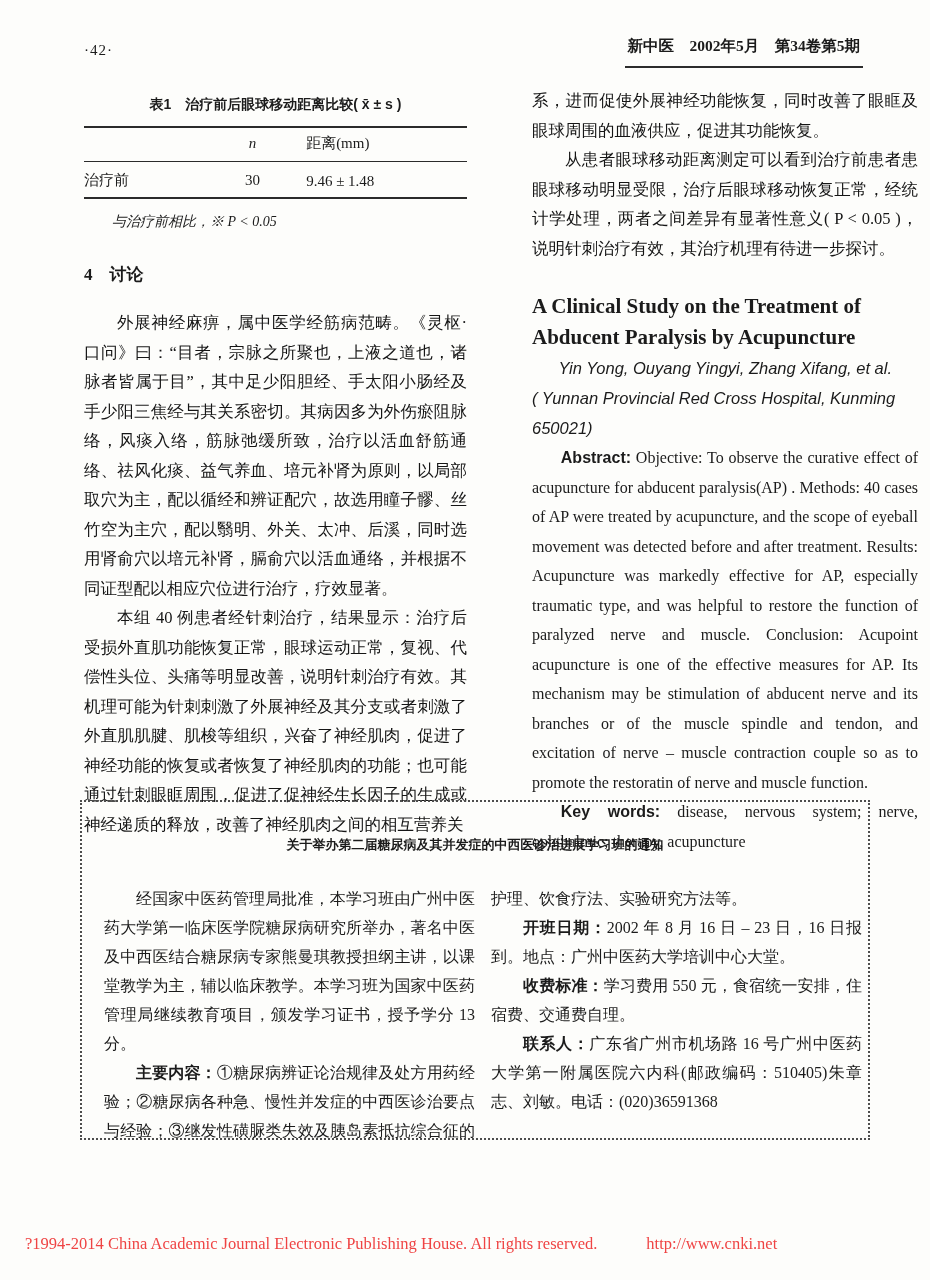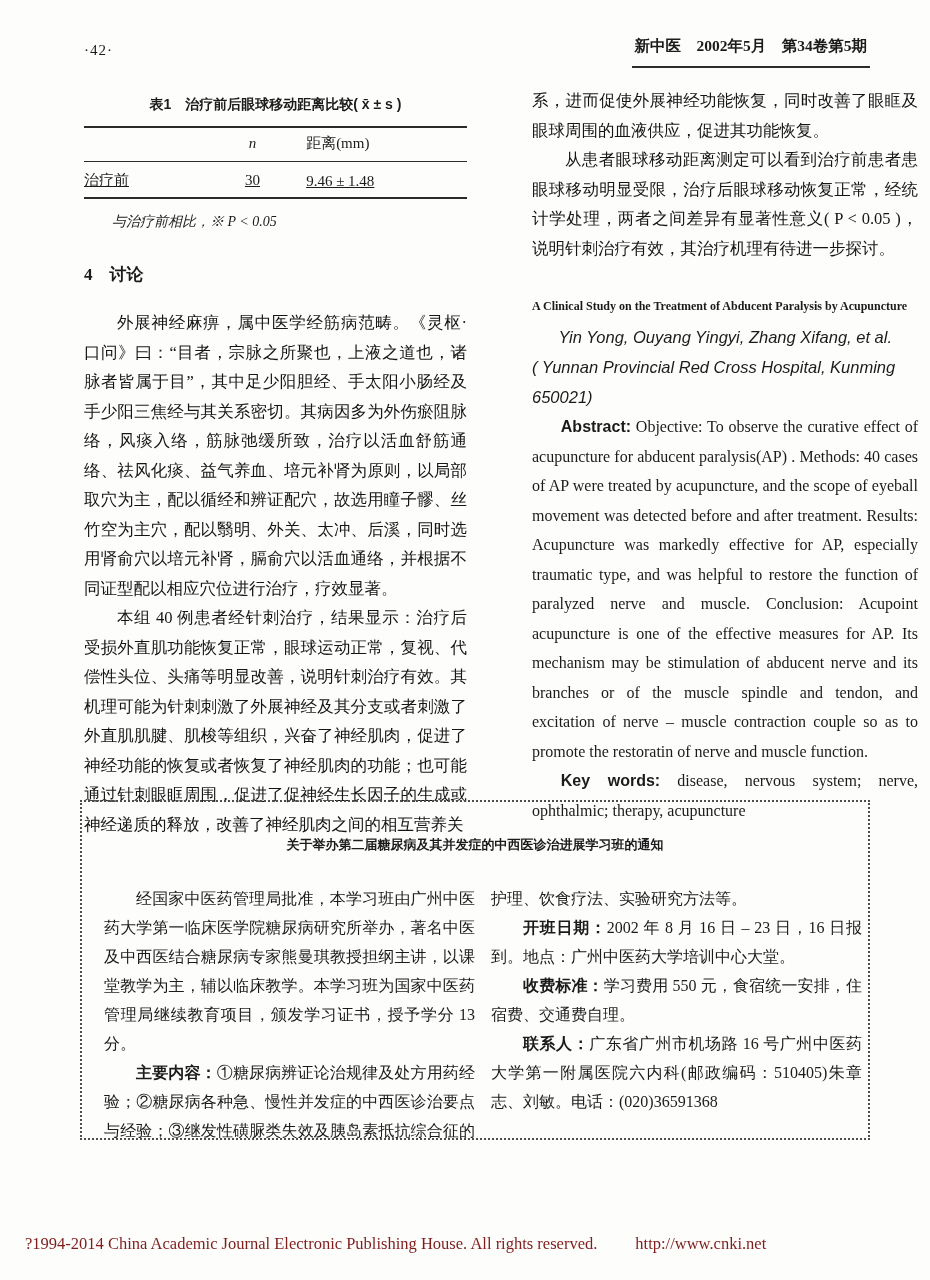--- a/index.html
+++ b/index.html
@@ -4,71 +4,71 @@
 <style>
   * { margin:0; padding:0; box-sizing:border-box; }
   html,body { width:930px; height:1280px; }
   body {
     background:#fdfdfb;
     color:#1b1b1b;
     font-family:"Liberation Serif","DejaVu Serif",serif;
     position:relative;
     overflow:hidden;
   }
-  .header { position:absolute; top:36px; left:84px; right:60px;
+  .header { position:absolute; top:36px; left:84px; right:67px;
             display:flex; justify-content:space-between; align-items:flex-start; }
   .page-num { font-size:15px; letter-spacing:1px; padding-top:6px; }
   .journal-info { font-size:15.5px; font-weight:600;
                   border-bottom:2px solid #2c2c2c; padding:0 3px 9px 3px;text-align:right; }
 
   .columns { position:absolute; top:86px; left:84px; right:60px; display:flex; gap:17px; }
   .col-left  { width:383px; flex:none; }
   .col-right { width:386px; flex:none;margin-left:48px; }
 
   .tbl-caption { text-align:center; font-family:"Liberation Sans","DejaVu Sans",sans-serif;
                  font-weight:bold; font-size:14px; margin:10px 0 12px; }
   table.t1 { width:100%; border-collapse:collapse; font-size:15px;
              border-top:2px solid #2b2b2b; border-bottom:2px solid #2b2b2b; }
   table.t1 th { font-weight:normal; border-bottom:1px solid #2b2b2b; padding:6px 0 8px; }
-  table.t1 td { padding:9px 0 7px;text-decoration:underline; }
+  table.t1 td { padding:9px 0 7px; }
   .c1 { width:30%; text-align:left; }
   .c2 { width:28%; text-align:center; }
   .c3 { width:42%; text-align:left; }
   .it { font-style:italic; }
   table.t1 sup { font-size:10px; }
   .tbl-note { font-size:14px; font-style:italic; margin:14px 0 0 28px; }
 
   .disc-heading { font-family:Liberation Serif, serif;
                   font-weight:bold; font-size:17px; margin:32px 0 22px; }
   p.cn { font-size:16.5px; line-height:29.5px; text-align:justify;
          text-indent:2em; color:#151515; }
   p.cn.noindent { text-indent:0; }
 
   .english { margin-top:28px; }
-  .en-title { font-weight:bold; font-size:12px; line-height:31px; text-align:left; }
+  .en-title { font-weight:bold; font-size:21px; line-height:31px; text-align:left; }
   .en-authors { font-family:"Liberation Sans","DejaVu Sans",sans-serif; font-style:italic;
                 font-size:16.5px; line-height:30px; text-indent:1.6em; }
   .en-affil { font-family:"Liberation Sans","DejaVu Sans",sans-serif; font-style:italic;
               font-size:16.5px; line-height:30px; }
   .en-body { font-size:16px; line-height:29.5px; text-align:justify; text-indent:1.8em; }
   .en-label { font-family:"Liberation Sans","DejaVu Sans",sans-serif; font-weight:bold; }
 
   .notice { position:absolute; top:800px; left:80px; right:60px; height:340px;
             border:2px dotted #4d4d4d; padding:28px 22px 0; overflow:hidden; }
   .notice-title { text-align:center; font-family:"Liberation Sans","DejaVu Sans",sans-serif;
                   font-weight:bold; font-size:13px; margin:6px 0 30px; }
   .notice-cols { display:flex; gap:16px; }
   .notice-col { width:50%; flex:none; }
   .notice-col p { font-size:16px; line-height:29px; text-align:justify;
                   text-indent:2em; }
   .notice-col p.noindent { text-indent:0; }
   .n-label { font-family:"Liberation Sans","DejaVu Sans",sans-serif; font-weight:bold; }
 
   .footer { position:absolute; left:25px; bottom:26px; right:25px;
-            color:#7f1d1d; font-size:16.5px; display:flex; gap:38px; white-space:nowrap; }
+            color:#ef4444; font-size:16.5px; display:flex; gap:49px; white-space:nowrap; }
 </style>
 </head>
 <body>
 
 <div class="header">
   <span class="page-num">·42·</span>
   <span class="journal-info">新中医　2002年5月　第34卷第5期</span>
 </div>
 
 <div class="columns">

